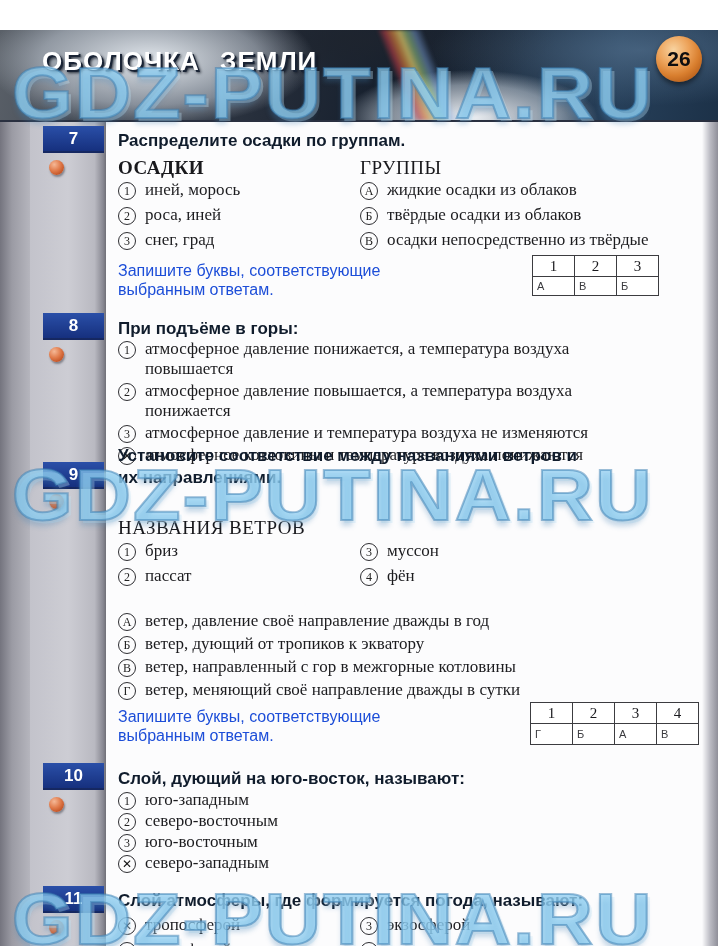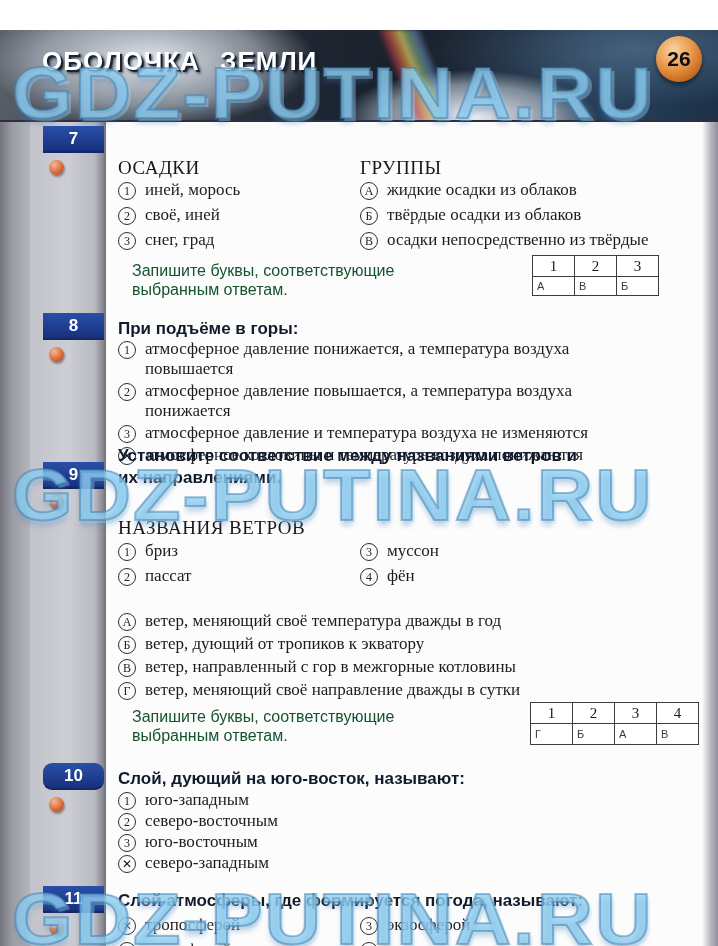--- a/index.html
+++ b/index.html
@@ -56,22 +56,22 @@
     font:bold 17px/22px "Liberation Sans",sans-serif;color:#101c2c;}
   .list-heading{position:absolute;z-index:2;font:19px "Liberation Serif",serif;
     color:#18181c;letter-spacing:0.5px;}
   .opt-col{position:absolute;z-index:2;}
   .opt-row{display:flex;align-items:flex-start;margin-bottom:5px;}
   .circ{flex:none;width:16px;height:16px;border:1px solid #2e2e32;border-radius:50%;
     display:flex;align-items:center;justify-content:center;margin-top:2px;margin-right:9px;
     font:12px "Liberation Serif",serif;color:#222;}
   .circ.marked{font:bold 12px "DejaVu Sans",sans-serif;color:#111;}
   .opt-text{font:17px/20px "Liberation Serif",serif;color:#1c1c1f;}
-  .note{position:absolute;left:132px;width:305px;z-index:2;
-    font:16px/19px "Liberation Sans",sans-serif;color:#14532d;}
+  .note{position:absolute;left:118px;width:305px;z-index:2;
+    font:16px/19px "Liberation Sans",sans-serif;color:#1d4ed8;}
   table.ans{position:absolute;z-index:2;border-collapse:collapse;background:#fff;}
   table.ans td{border:1px solid #3c3c40;width:37px;padding:0;}
   table.ans tr.hdr td{height:20px;text-align:center;font:15px "Liberation Serif",serif;color:#1a1a1e;}
   table.ans tr.val td{height:18px;font:11px "Liberation Sans",sans-serif;color:#3a3a3e;
     padding-left:4px;vertical-align:middle;}
 </style>
 </head>
 <body>
 
 <div id="page">
@@ -82,32 +82,33 @@
   <div class="right-edge"></div>
 
   <div class="header-photo">
     <div class="rainbow"></div>
   </div>
   <div class="header-title">ОБОЛОЧКА ЗЕМЛИ</div>
   <div class="page-num">26</div>
 
   <div class="q-badge" style="top:96px;">7</div>
   <div class="q-dot" style="top:130px;"></div>
-
-  <div class="list-heading" style="left:118px;top:127px;">ОСАДКИ</div>
+  <div class="q-title" style="top:100px;width:560px;">Распределите осадки по группам.</div>
+
+  <div class="list-heading" style="left:118px;top:127px;font-weight:bold;">ОСАДКИ</div>
   <div class="list-heading" style="left:360px;top:127px;">ГРУППЫ</div>
 
   <div class="opt-col" style="left:118px;top:150px;width:230px;">
     <div class="opt-row">
       <span class="circ">1</span>
       <span class="opt-text">иней, морось</span>
     </div>
     <div class="opt-row">
       <span class="circ">2</span>
-      <span class="opt-text">своё, иней</span>
+      <span class="opt-text">роса, иней</span>
     </div>
     <div class="opt-row">
       <span class="circ">3</span>
       <span class="opt-text">снег, град</span>
     </div>
   </div>
 
   <div class="opt-col" style="left:360px;top:150px;width:340px;">
     <div class="opt-row">
       <span class="circ">А</span>
@@ -188,21 +189,21 @@
     <div class="opt-row">
       <span class="circ">4</span>
       <span class="opt-text">фён</span>
     </div>
   </div>
 
 
   <div class="opt-col" style="left:118px;top:581px;width:560px;">
     <div class="opt-row" style="margin-bottom:3px;">
       <span class="circ">А</span>
-      <span class="opt-text">ветер, меняющий своё температура дважды в год</span>
+      <span class="opt-text">ветер, давление своё направление дважды в год</span>
     </div>
     <div class="opt-row" style="margin-bottom:3px;">
       <span class="circ">Б</span>
       <span class="opt-text">ветер, дующий от тропиков к экватору</span>
     </div>
     <div class="opt-row" style="margin-bottom:3px;">
       <span class="circ">В</span>
       <span class="opt-text">ветер, направленный с гор в межгорные котловины</span>
     </div>
     <div class="opt-row" style="margin-bottom:3px;">
@@ -223,21 +224,21 @@
     </tr>
     <tr class="val">
       <td style="height:20px;">Г</td>
       <td style="height:20px;">Б</td>
       <td style="height:20px;">А</td>
       <td style="height:20px;">В</td>
     </tr>
   </tbody>
     </table>
 
-  <div class="q-badge" style="top:733px;border-radius:9px;">10</div>
+  <div class="q-badge" style="top:733px;">10</div>
   <div class="q-dot" style="top:767px;"></div>
   <div class="q-title" style="top:738px;width:560px;">Слой, дующий на юго-восток, называют:</div>
 
   <div class="opt-col" style="left:118px;top:760px;width:400px;">
     <div class="opt-row" style="margin-bottom:1px;">
       <span class="circ">1</span>
       <span class="opt-text">юго-западным</span>
     </div>
     <div class="opt-row" style="margin-bottom:1px;">
       <span class="circ">2</span>

